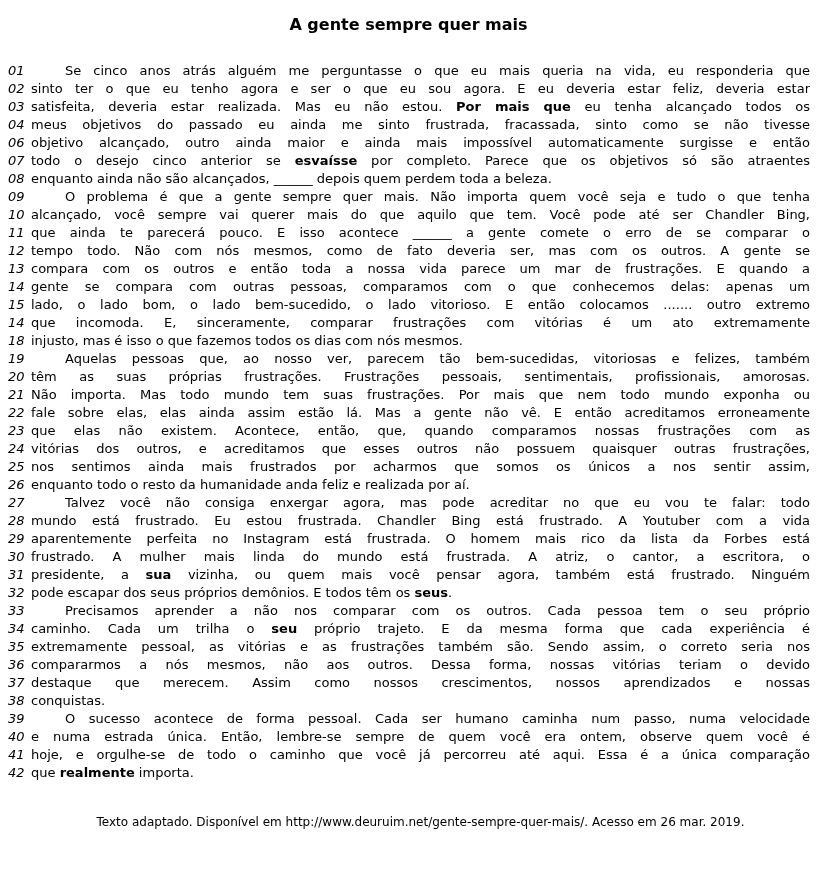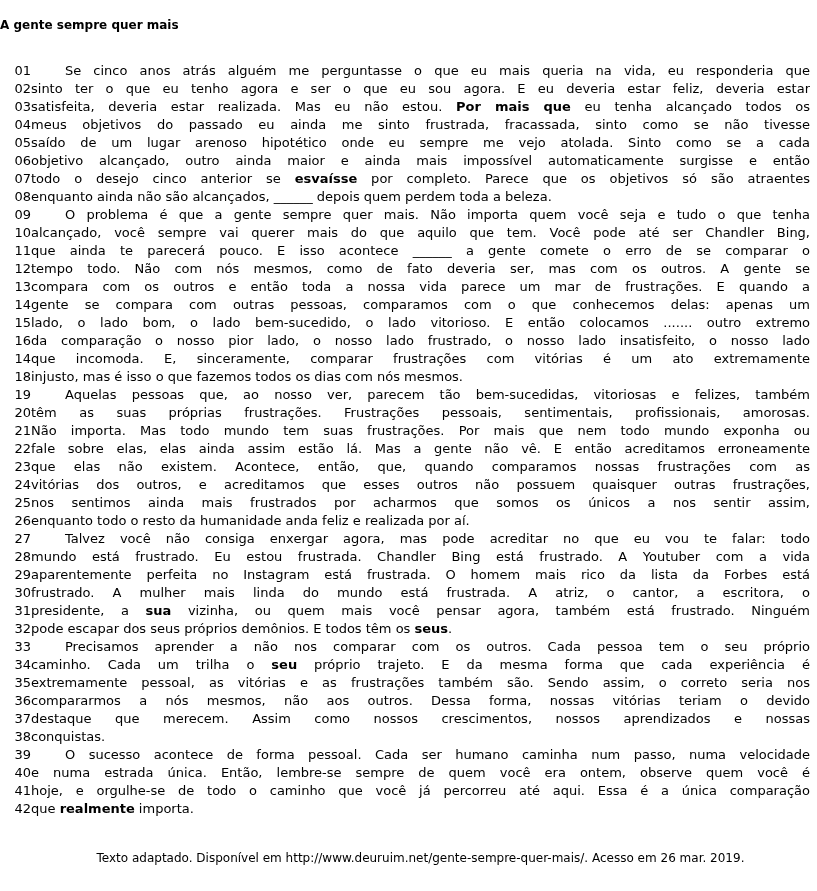--- a/index.html
+++ b/index.html
@@ -10,39 +10,41 @@
     background: #ffffff;
     color: #000000;
     font-family: "DejaVu Sans", "Liberation Sans", sans-serif;
     overflow: hidden;
     box-sizing: border-box;
   }
   .doc-title {
     padding-top: 14px;
     height: 22px;
     line-height: 22px;
+    text-align: center;
     font-weight: 700;
-    font-size: 12px;
+    font-size: 16px;
   }
   .lines {
     margin-top: 26px;
   }
   .line {
     display: flex;
     height: 18px;
     line-height: 18px;
     font-size: 13px;
     padding-left: 8px;
     padding-right: 7px;
     box-sizing: border-box;
   }
   .line-number {
     flex: none;
     width: 23px;
-    text-align: right;
+    text-align: left;
+    font-style: italic;
   }
   .line-text {
     flex: 1;
     height: 18px;
     overflow: hidden;
     text-align: justify;
     text-align-last: justify;
     white-space: normal;
   }
   .line-text.no-just {
@@ -77,24 +79,20 @@
       </div>
       <div class="line">
         <span class="line-number">03</span>
         <span class="line-text"><span>satisfeita, deveria estar realizada. Mas eu não estou. </span><b>Por mais que</b><span> eu tenha alcançado todos os</span></span>
       </div>
       <div class="line">
         <span class="line-number">04</span>
         <span class="line-text"><span>meus objetivos do passado eu ainda me sinto frustrada, fracassada, sinto como se não tivesse</span></span>
       </div>
       <div class="line">
-        <span class="line-number">05</span>
-        <span class="line-text"><span>saído de um lugar arenoso hipotético onde eu sempre me vejo atolada. Sinto como se a cada</span></span>
-      </div>
-      <div class="line">
         <span class="line-number">06</span>
         <span class="line-text"><span>objetivo alcançado, outro ainda maior e ainda mais impossível automaticamente surgisse e então</span></span>
       </div>
       <div class="line">
         <span class="line-number">07</span>
         <span class="line-text"><span>todo o desejo cinco anterior se </span><b>esvaísse</b><span> por completo. Parece que os objetivos só são atraentes</span></span>
       </div>
       <div class="line">
         <span class="line-number">08</span>
         <span class="line-text no-just"><span>enquanto ainda não são alcançados, ______ depois quem perdem toda a beleza.</span></span>
@@ -119,24 +117,20 @@
         <span class="line-number">13</span>
         <span class="line-text"><span>compara com os outros e então toda a nossa vida parece um mar de frustrações. E quando a</span></span>
       </div>
       <div class="line">
         <span class="line-number">14</span>
         <span class="line-text"><span>gente se compara com outras pessoas, comparamos com o que conhecemos delas: apenas um</span></span>
       </div>
       <div class="line">
         <span class="line-number">15</span>
         <span class="line-text"><span>lado, o lado bom, o lado bem-sucedido, o lado vitorioso. E então colocamos ....... outro extremo</span></span>
-      </div>
-      <div class="line">
-        <span class="line-number">16</span>
-        <span class="line-text"><span>da comparação o nosso pior lado, o nosso lado frustrado, o nosso lado insatisfeito, o nosso lado</span></span>
       </div>
       <div class="line">
         <span class="line-number">14</span>
         <span class="line-text"><span>que incomoda. E, sinceramente, comparar frustrações com vitórias é um ato extremamente</span></span>
       </div>
       <div class="line">
         <span class="line-number">18</span>
         <span class="line-text no-just"><span>injusto, mas é isso o que fazemos todos os dias com nós mesmos.</span></span>
       </div>
       <div class="line">

